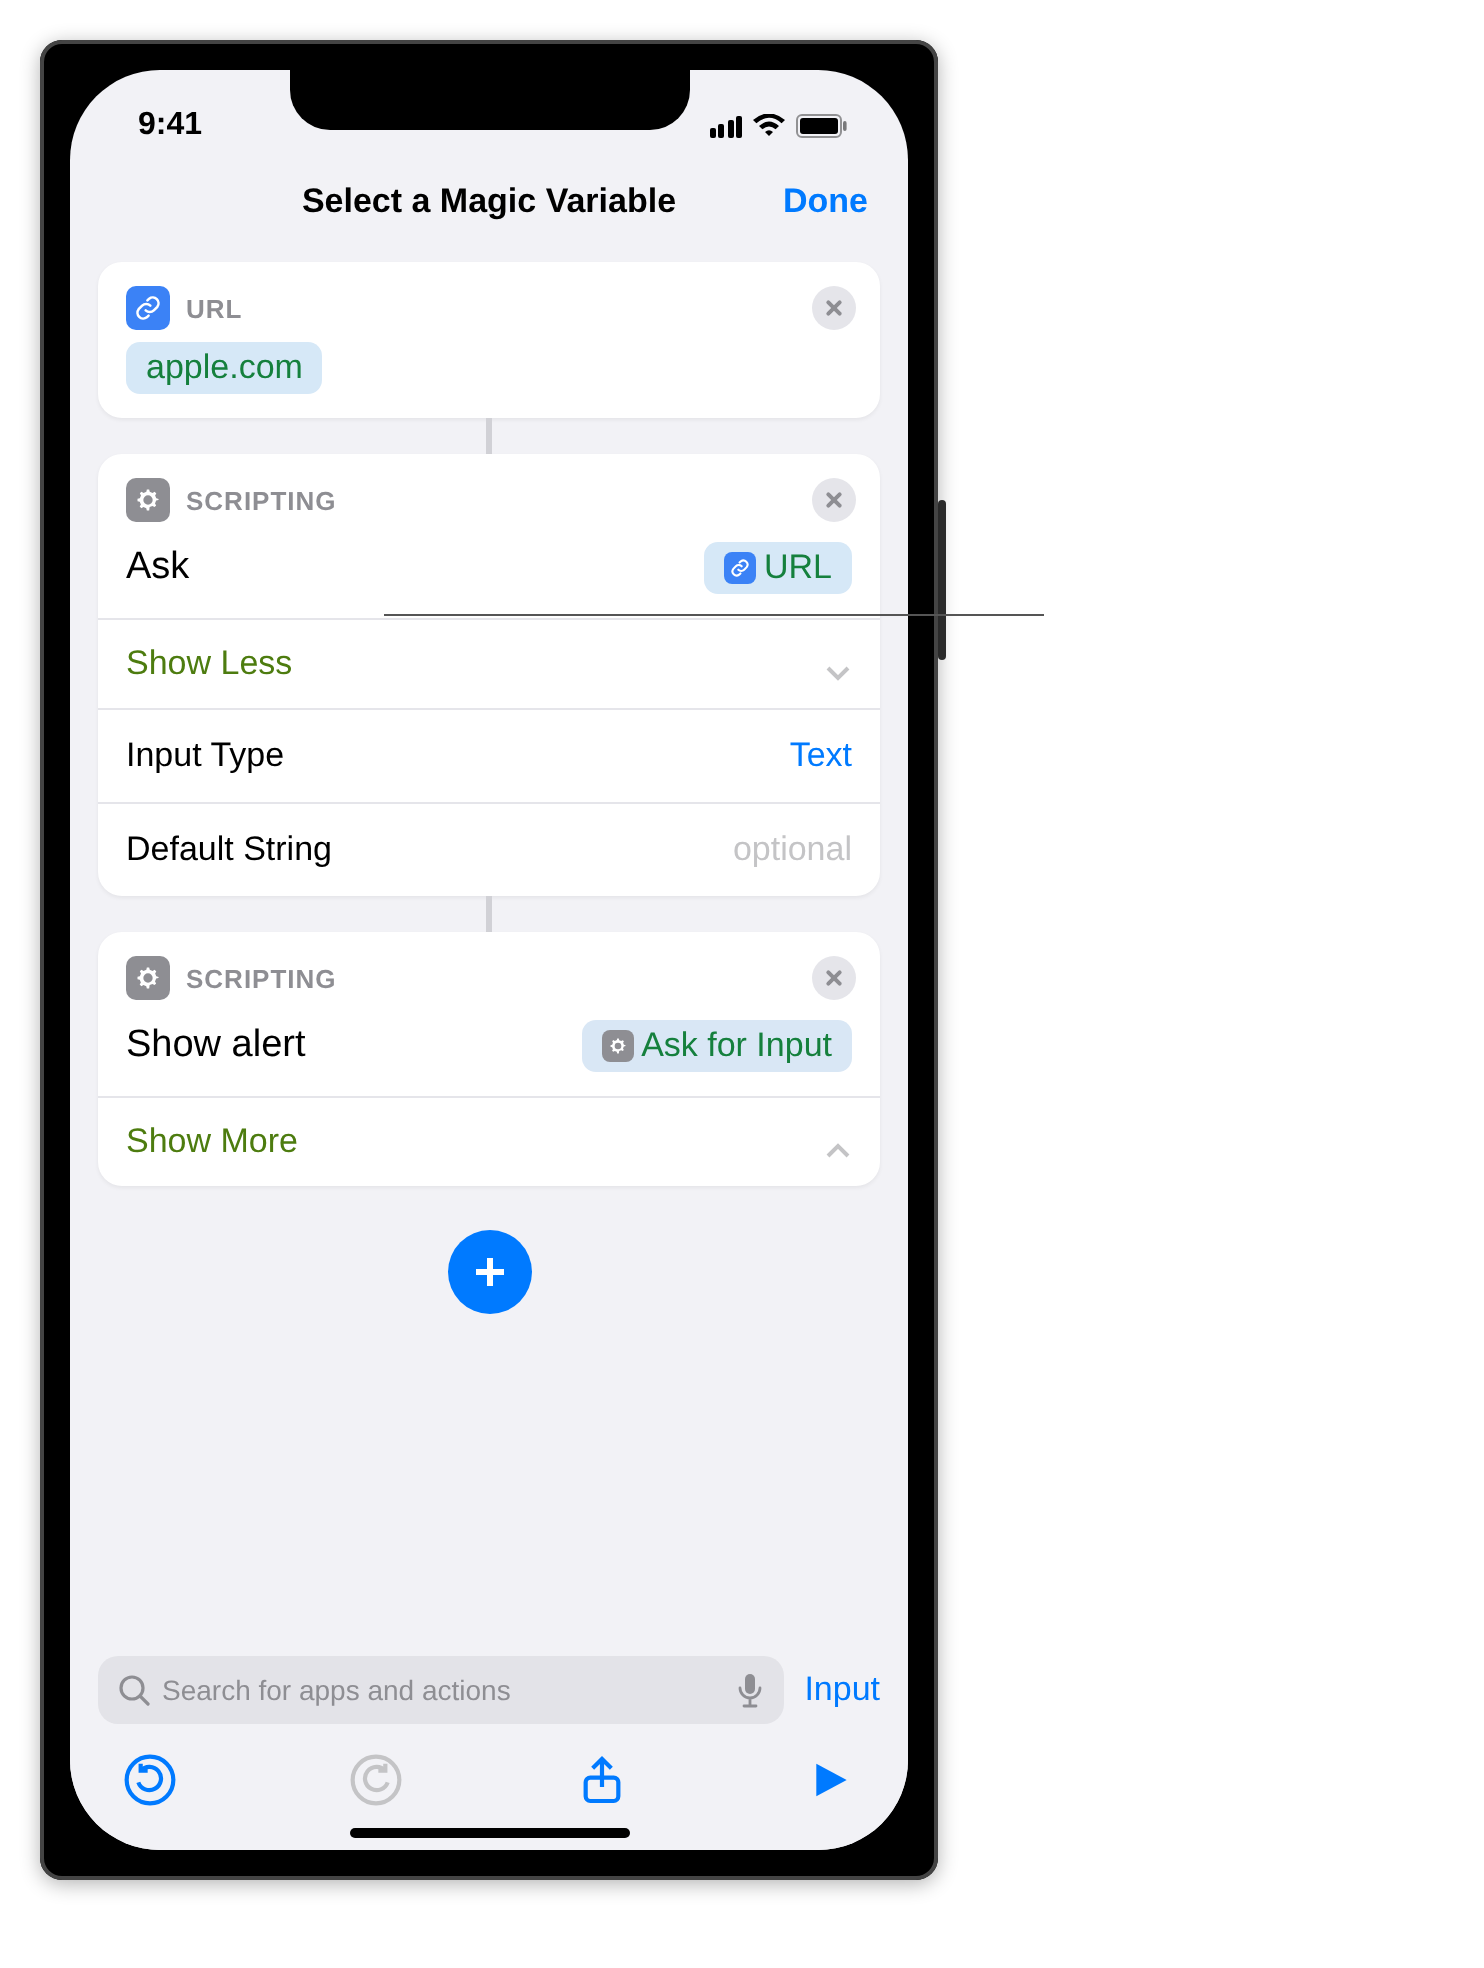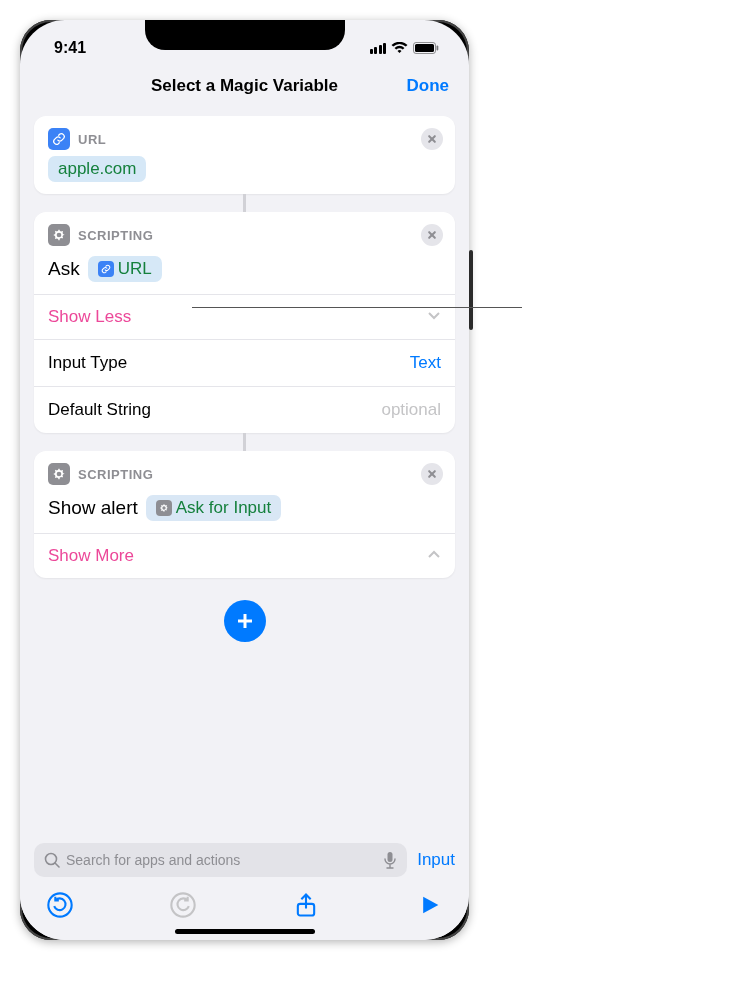--- a/index.html
+++ b/index.html
@@ -19,22 +19,22 @@
     background: #555;
     z-index: 5;
   }
   .phone {
     position: absolute;
     top: 20px;
     left: 20px;
     width: 449px;
     height: 920px;
     background: #000;
-    border-radius: 31px;
-    padding: 0;
+    border-radius: 11px;
+    padding: 15px;
     box-shadow: 0 2px 10px rgba(0,0,0,0.3), inset 0 0 0 2px #444;
   }
   .side-button {
     position: absolute;
     background: #2a2a2a;
     border-radius: 2px;
   }
   .side-button.right { right: -4px; top: 230px; width: 4px; height: 80px; }
   .screen {
     width: 100%;
@@ -113,32 +113,33 @@
     padding:3px 10px; border-radius:7px;
   }
   .chip.wide { background:#d9e7f5; }
   .chip .chip-icon { width:16px; height:16px; border-radius:4px; display:flex; align-items:center; justify-content:center;}
   .chip .chip-icon.blue { background:#3b82f6;}
   .chip .chip-icon.grey { background:#8e8e93;}
   .chip .chip-icon svg{ width:10px; height:10px; fill:#fff;}
   .row-line {
     display:flex; align-items:center; gap:8px; font-size:19px; font-weight:500;
     padding:4px 14px 12px 14px;
+    justify-content:space-between;
   }
   .divider { height:1px; background:#e5e5ea; }
   .param-row {
     display:flex; justify-content:space-between; align-items:center;
     padding:13px 14px; font-size:17px;
   }
   .param-row .label { color:#000; font-weight:500;}
   .param-row .value { color:#007aff;}
   .param-row .placeholder { color:#c4c4c6;}
   .show-row {
-    display:flex; justify-content:space-between; align-items:flex-start;
-    padding:12px 14px; color:#ec4899; font-size:17px;
+    display:flex; justify-content:space-between; align-items:flex-end;
+    padding:12px 14px; color:#4d7c0f; font-size:17px;
   }
   .chevron { width:14px; height:14px; }
   .chevron svg { stroke:#c4c4c6; stroke-width:2; fill:none;}
   .connector {
     width:3px; height:18px; background:#d1d1d6; margin:0 auto;
   }
   .add-btn {
     width:42px; height:42px; border-radius:50%; background:#007aff;
     margin:22px auto; display:flex; align-items:center; justify-content:center;
   }

